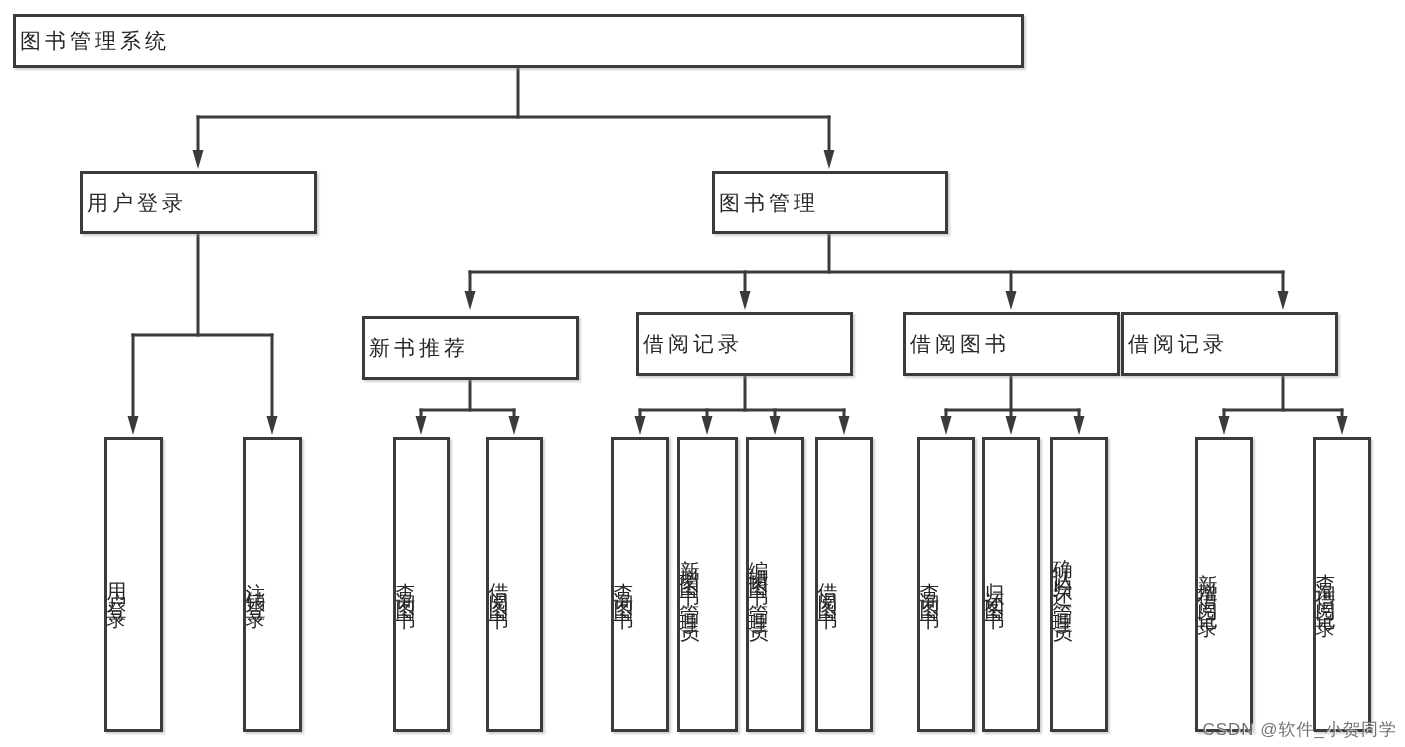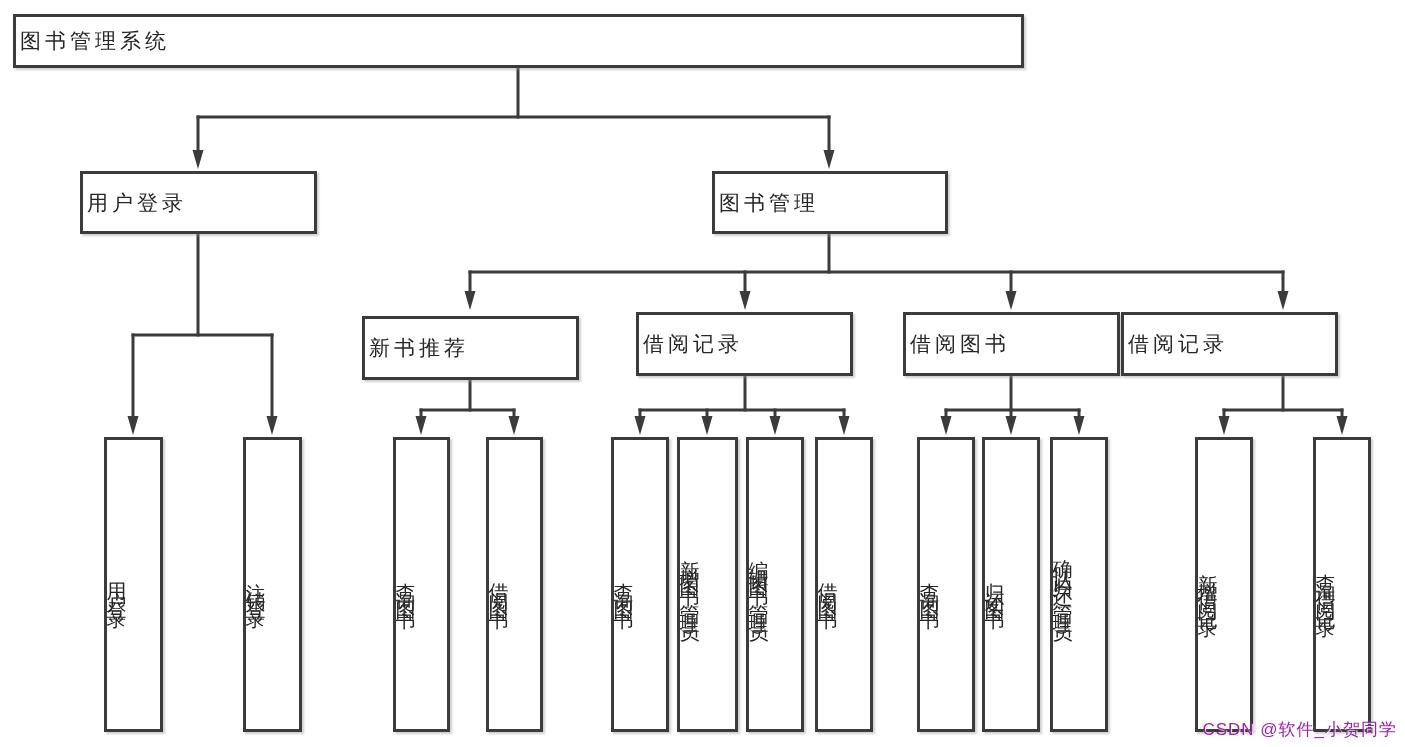--- a/index.html
+++ b/index.html
@@ -12,21 +12,21 @@
     position:absolute;box-sizing:border-box;background:#ffffff;
     border:3px solid #3b3b3b;display:flex;align-items:center;justify-content:flex-start;
     box-shadow:2px 2px 2px rgba(150,150,150,0.45);
   }
   .lvl .t{font-size:21px;letter-spacing:4px;padding-left:4px;white-space:nowrap;color:#262626;}
   .leaf .t{
     writing-mode:vertical-rl;text-orientation:mixed;
     font-size:20px;letter-spacing:9px;line-height:1;color:#262626;
   }
   #watermark{
-    position:absolute;right:8px;bottom:6px;font-size:17px;color:#a21caf;
+    position:absolute;right:8px;bottom:6px;font-size:17px;color:#737373;
     text-shadow:1px 1px 1px #ffffff;white-space:nowrap;letter-spacing:1px;
   }
 </style>
 </head>
 <body>
 
 <div id="stage">
 
   <svg id="connectors" viewBox="0 0 1405 747" xmlns="http://www.w3.org/2000/svg">
       <path d="M518,68 L518,117" stroke="#3b3b3b" stroke-width="3" fill="none" stroke-linecap="square"></path>

